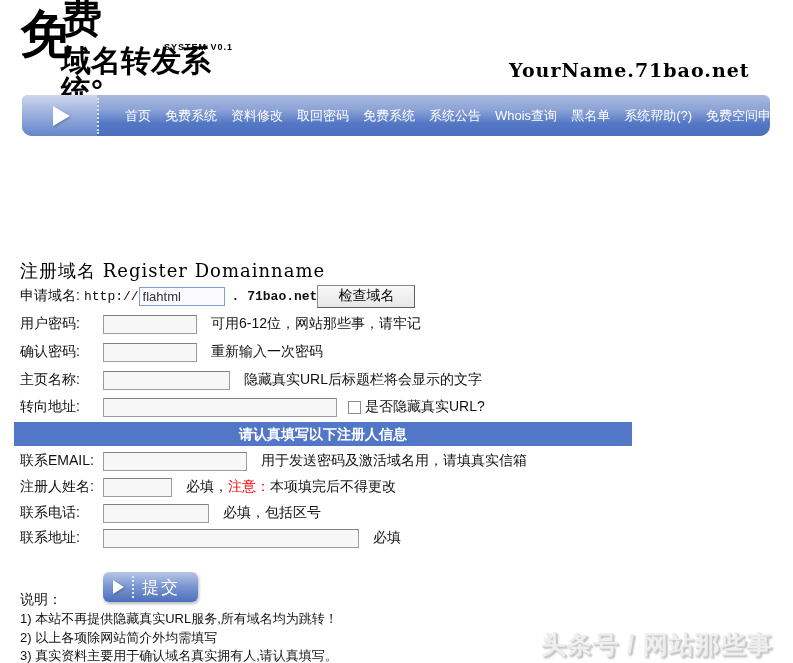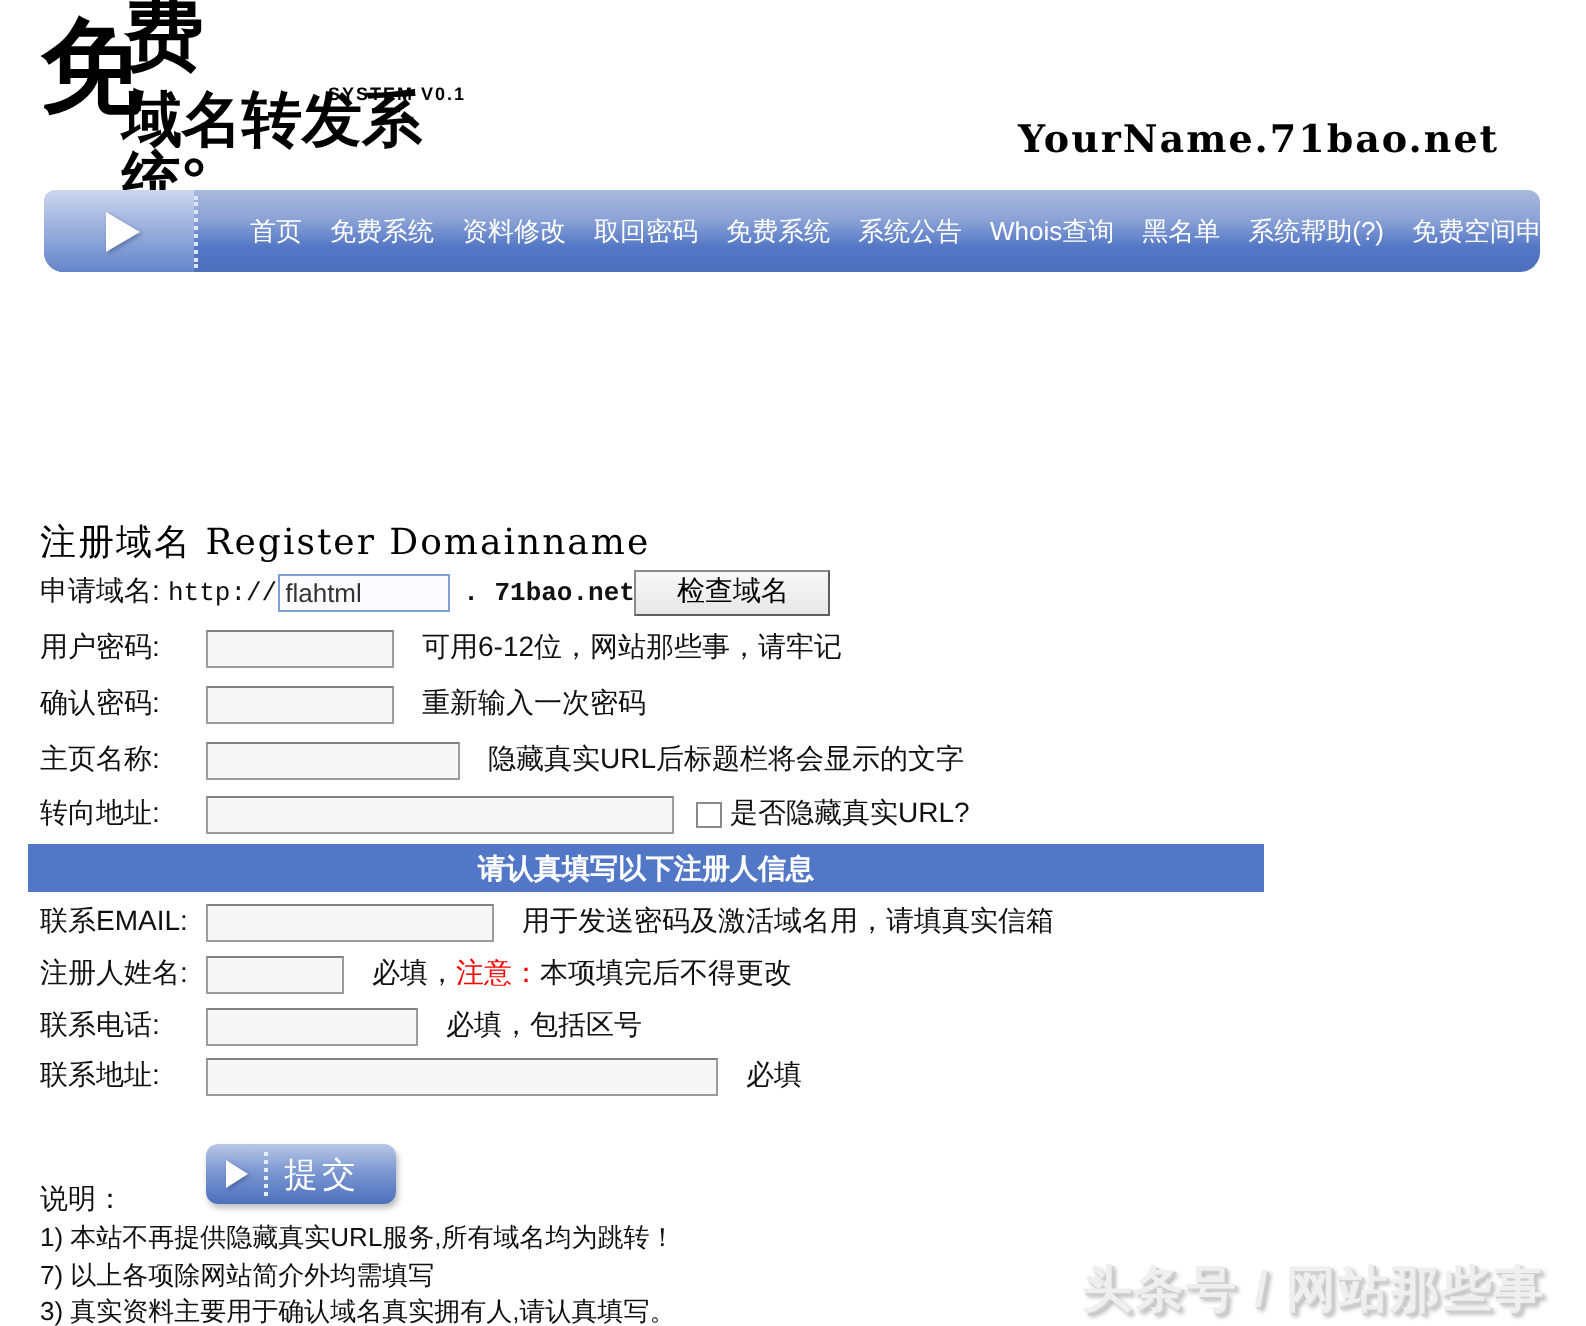--- a/index.html
+++ b/index.html
@@ -197,18 +197,18 @@
   </div>
 
   <button class="submit-btn">
     <span class="submit-tri"></span>
     <span class="submit-dots"></span>
     <span class="submit-label">提交</span>
   </button>
 
   <div class="notes-heading">说明：</div>
   <div class="note-line" style="top:610px">1) 本站不再提供隐藏真实URL服务,所有域名均为跳转！</div>
-  <div class="note-line" style="top:629px">7) 以上各项除网站简介外均需填写</div>
+  <div class="note-line" style="top:629px">2) 以上各项除网站简介外均需填写</div>
   <div class="note-line" style="top:647px">3) 真实资料主要用于确认域名真实拥有人,请认真填写。</div>
 
   <div class="watermark">头条号 / 网站那些事</div>
 
 </div>
 
 </body></html>

